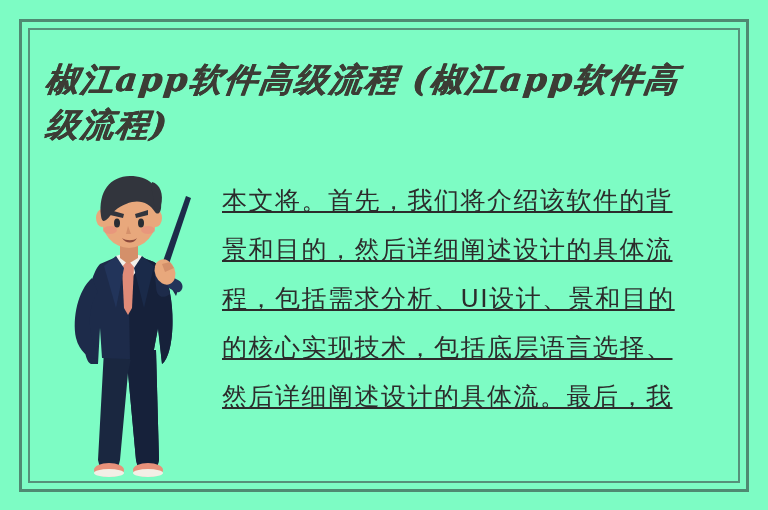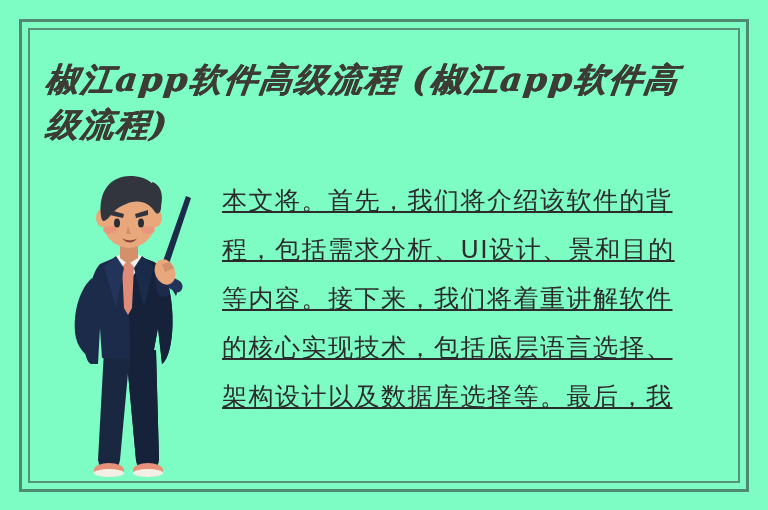--- a/index.html
+++ b/index.html
@@ -166,19 +166,19 @@
       <ellipse cx="52" cy="62" rx="7" ry="4" fill="#e8927c" opacity="0.75"></ellipse>
       <ellipse cx="90" cy="62" rx="7" ry="4" fill="#e8927c" opacity="0.75"></ellipse>
 
       <path d="M70 58 L73 66 L68 66 Z" fill="#d4906a"></path>
       <path d="M64 70 C68 76 76 76 79 70 C76 73 68 73 64 70 Z" fill="#8c4a3c"></path>
     </svg>
   </div>
 
   <div class="body-copy">
     <div class="body-line">本文将。首先，我们将介绍该软件的背</div>
+    <div class="body-line">景和目的，然后详细阐述设计的具体流</div>
     <div class="body-line">程，包括需求分析、UI设计、景和目的</div>
-    <div class="body-line">等内容。接下来，我们将着重讲解软件</div>
     <div class="body-line">的核心实现技术，包括底层语言选择、</div>
-    <div class="body-line">架构设计以及数据库选择等。最后，我</div>
+    <div class="body-line">然后详细阐述设计的具体流。最后，我</div>
   </div>
 
 </div>
 
 </body></html>

